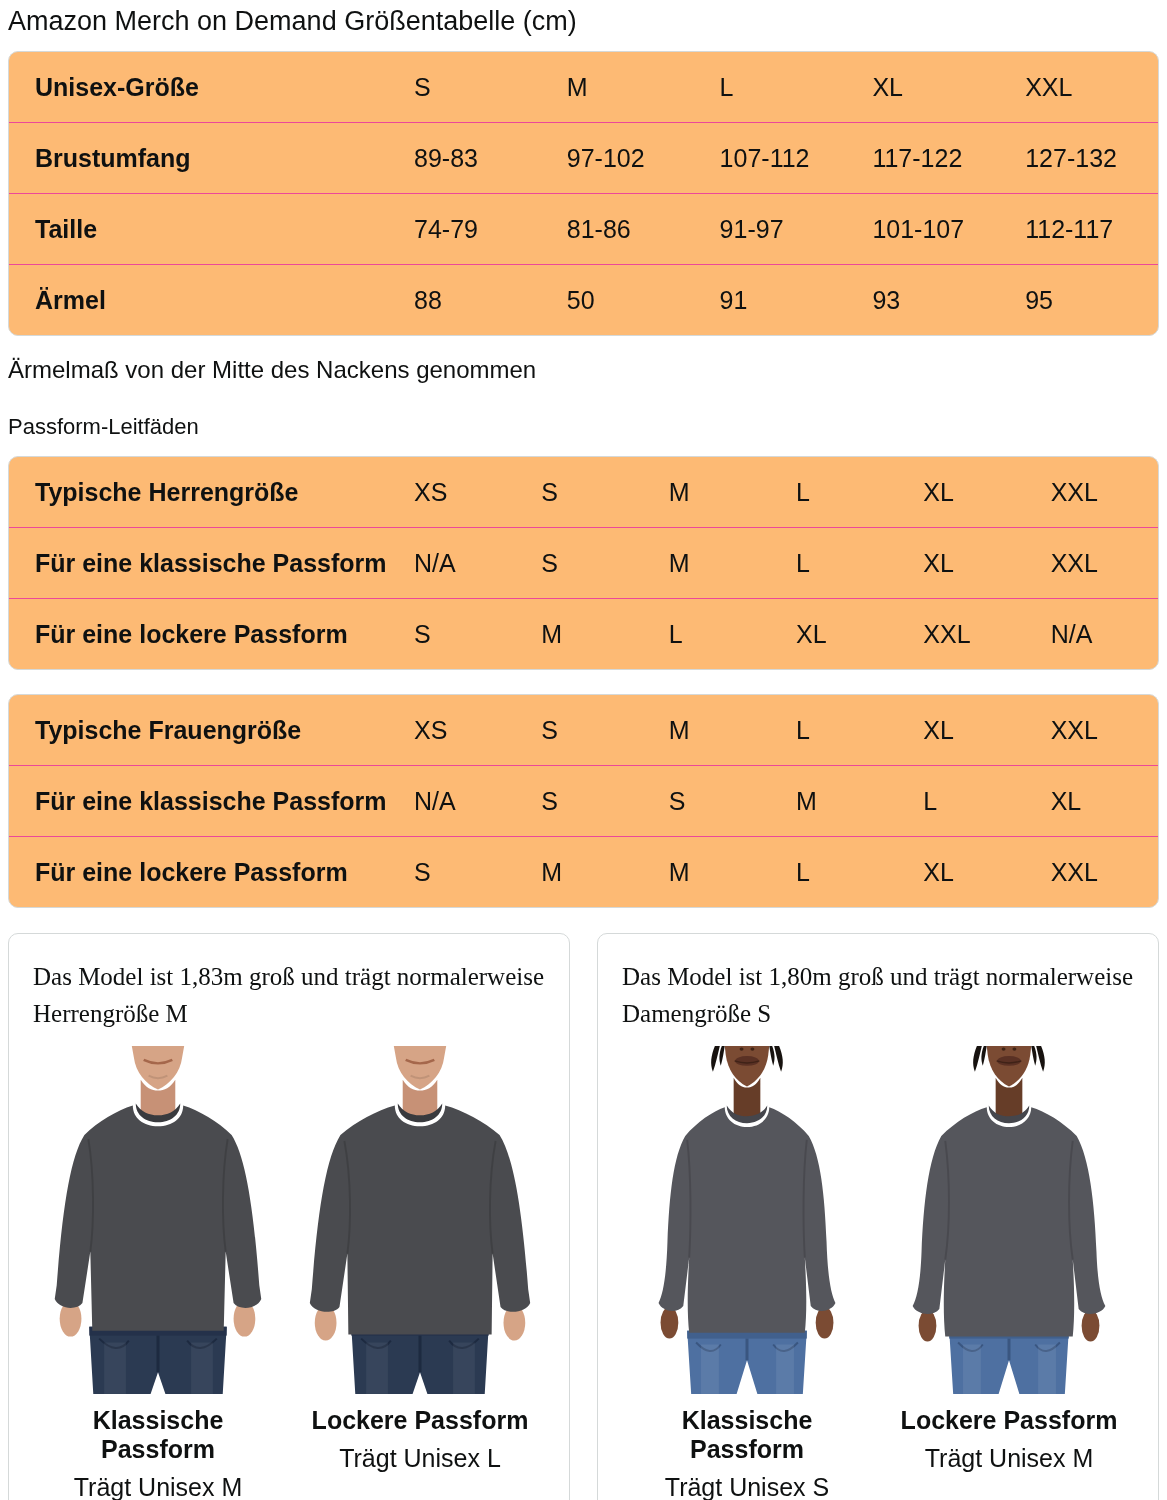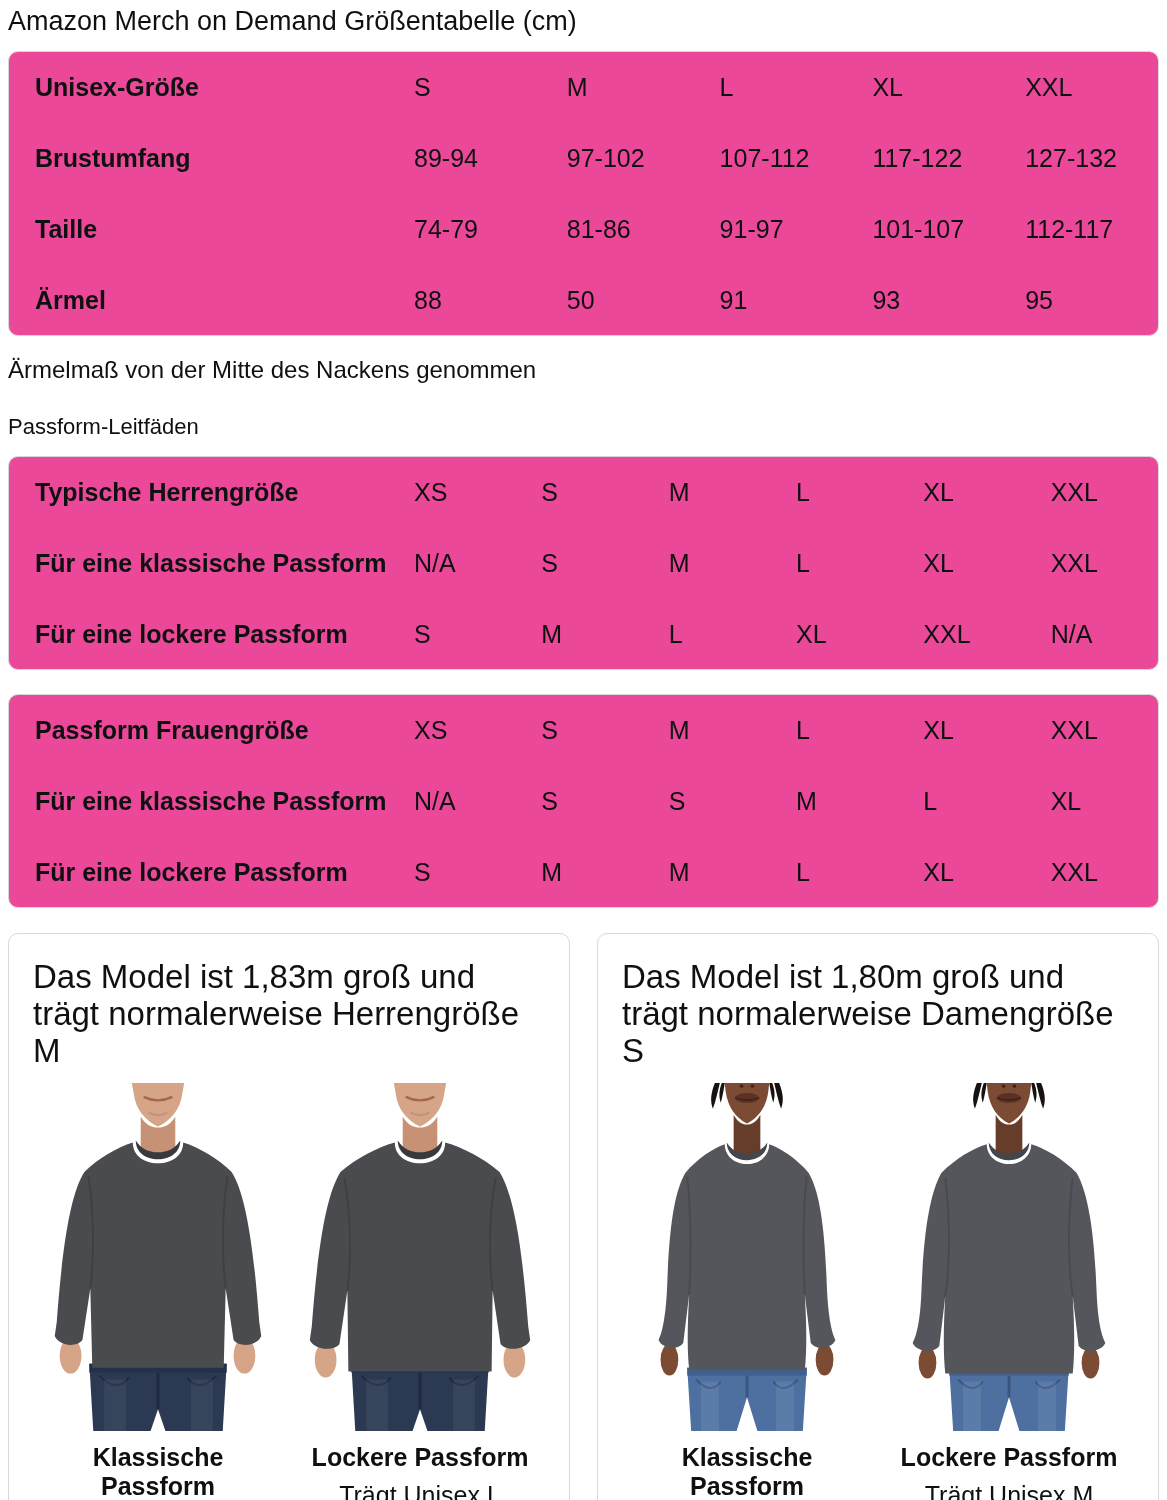--- a/index.html
+++ b/index.html
@@ -3,31 +3,31 @@
 <meta charset="utf-8">
 <style>
   html,body{margin:0;padding:0;background:#ffffff;}
   body{
     width:1167px;height:1500px;overflow:hidden;
     font-family:"Liberation Sans", sans-serif;color:#0f1111;
     -webkit-font-smoothing:antialiased;
   }
   .page{padding:6px 8px 0 8px;}
   .page-title{font-size:27px;font-weight:400;margin:0 0 14px 0;}
-  .size-table{border:1px solid #d5d9d9;border-radius:10px;background:#ec4899;}
+  .size-table{border:1px solid #d5d9d9;border-radius:10px;background:#fdba74;}
   .trow{display:flex;align-items:center;height:70px;border-top:1px solid #ec4899;}
   .trow:first-child{border-top:none;}
   .tlabel{flex:0 0 385px;box-sizing:border-box;padding-left:26px;font-weight:700;font-size:25px;white-space:nowrap;}
   .tcell{flex:1;font-size:25px;padding-left:20px;min-width:0;}
   .note{font-size:24px;margin:20px 0 0 0;}
   .section-title{font-size:22px;font-weight:400;margin:30px 0 16px 0;}
   .gap-mid{margin-top:24px;}
   .cards{display:flex;gap:27px;margin-top:25px;}
   .card{flex:1;border:1px solid #d5d9d9;border-radius:10px;padding:24px 24px 20px 24px;background:#fff;}
-  .card-desc{font-size:33px;line-height:37px;margin:0 0 14px 0;}
+  .card-desc{font-size:25px;line-height:37px;margin:0 0 14px 0;font-family:Liberation Serif, serif;}
   .photos{display:flex;justify-content:space-between;}
   .photo{width:250px;height:348px;background:#fff;}
   .captions{display:flex;justify-content:space-between;margin-top:12px;}
   .caption{width:250px;text-align:center;}
   .fit-label{font-weight:700;font-size:25px;}
   .size-label{font-size:25px;margin-top:9px;}
   .defs-holder{position:absolute;width:0;height:0;overflow:hidden;}
 </style>
 </head>
 <body>
@@ -123,21 +123,21 @@
     <div class="trow">
       <div class="tlabel">Unisex-Größe</div>
       <div class="tcell">S</div>
       <div class="tcell">M</div>
       <div class="tcell">L</div>
       <div class="tcell">XL</div>
       <div class="tcell">XXL</div>
     </div>
     <div class="trow">
       <div class="tlabel">Brustumfang</div>
-      <div class="tcell">89-94</div>
+      <div class="tcell">89-83</div>
       <div class="tcell">97-102</div>
       <div class="tcell">107-112</div>
       <div class="tcell">117-122</div>
       <div class="tcell">127-132</div>
     </div>
     <div class="trow">
       <div class="tlabel">Taille</div>
       <div class="tcell">74-79</div>
       <div class="tcell">81-86</div>
       <div class="tcell">91-97</div>
@@ -183,21 +183,21 @@
       <div class="tcell">M</div>
       <div class="tcell">L</div>
       <div class="tcell">XL</div>
       <div class="tcell">XXL</div>
       <div class="tcell">N/A</div>
     </div>
   </div>
 
   <div class="size-table gap-mid">
     <div class="trow">
-      <div class="tlabel">Passform Frauengröße</div>
+      <div class="tlabel">Typische Frauengröße</div>
       <div class="tcell">XS</div>
       <div class="tcell">S</div>
       <div class="tcell">M</div>
       <div class="tcell">L</div>
       <div class="tcell">XL</div>
       <div class="tcell">XXL</div>
     </div>
     <div class="trow">
       <div class="tlabel">Für eine klassische Passform</div>
       <div class="tcell">N/A</div>

